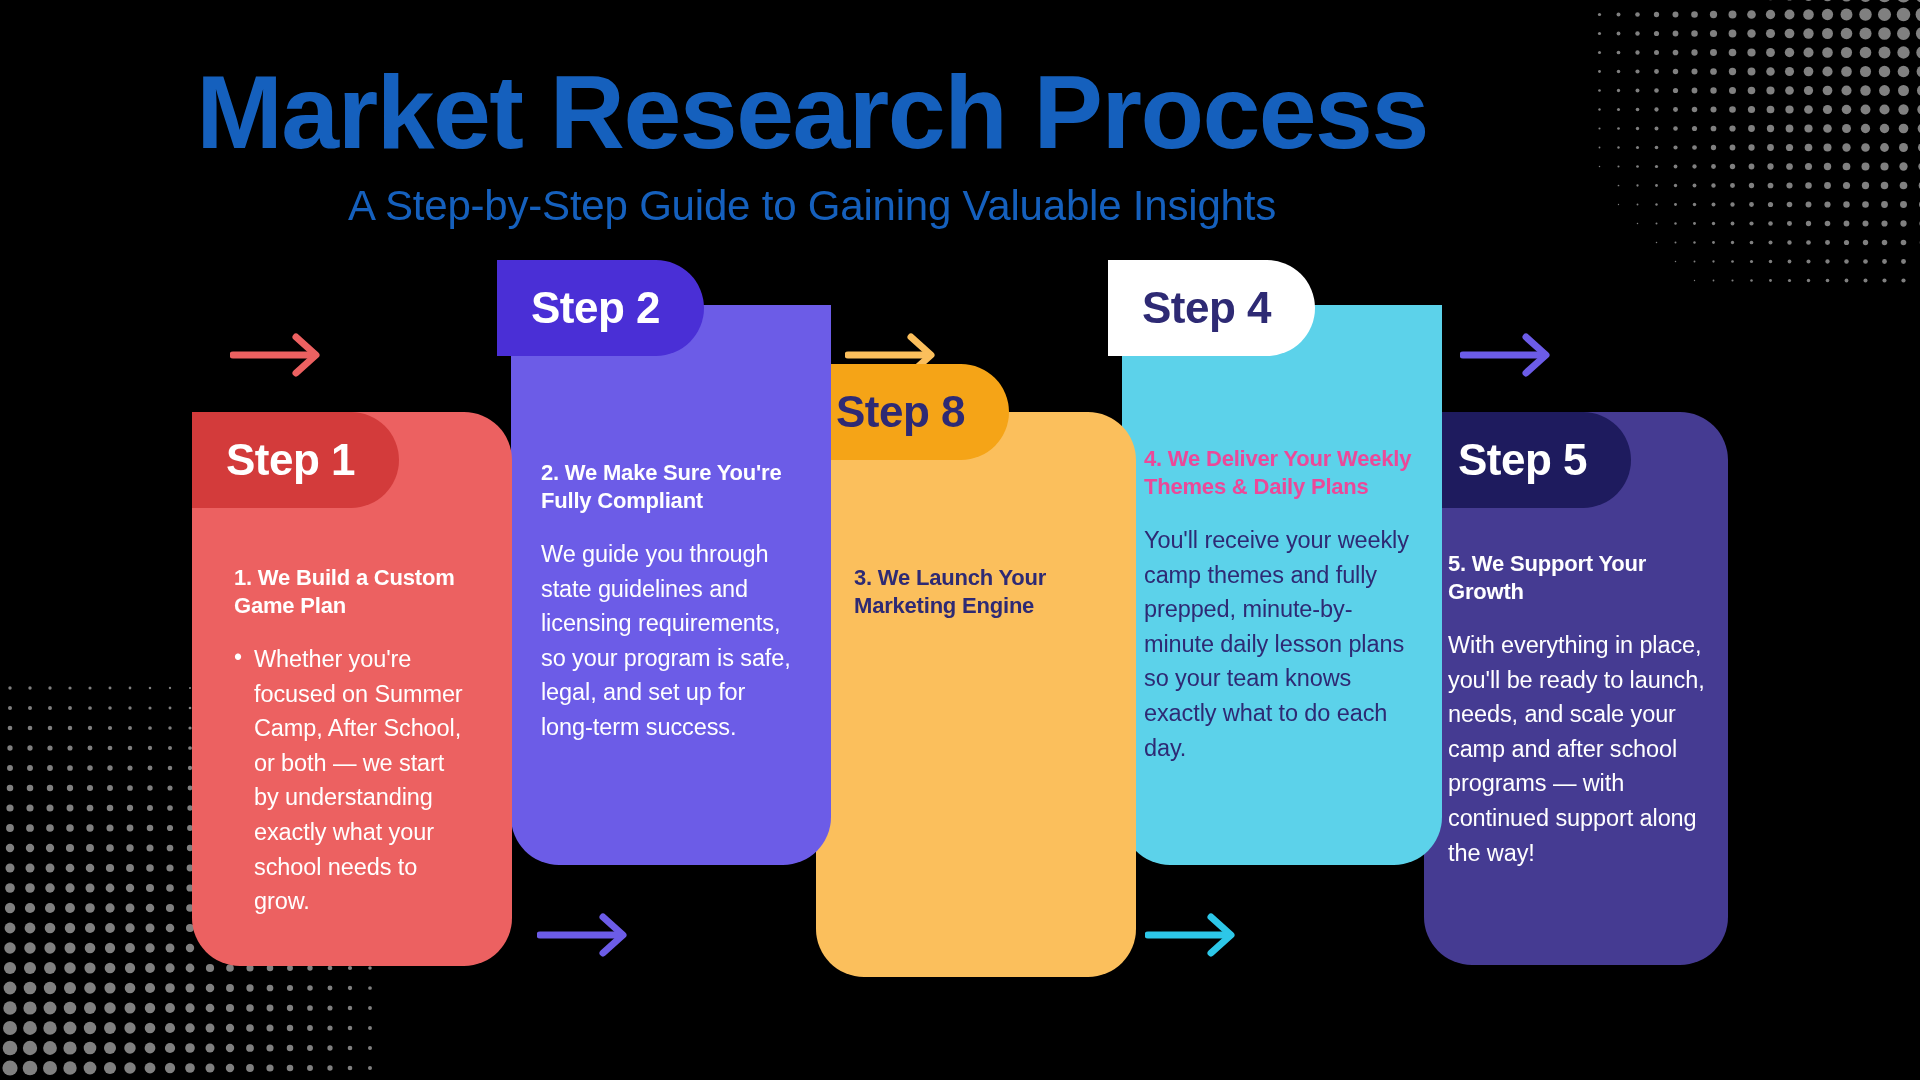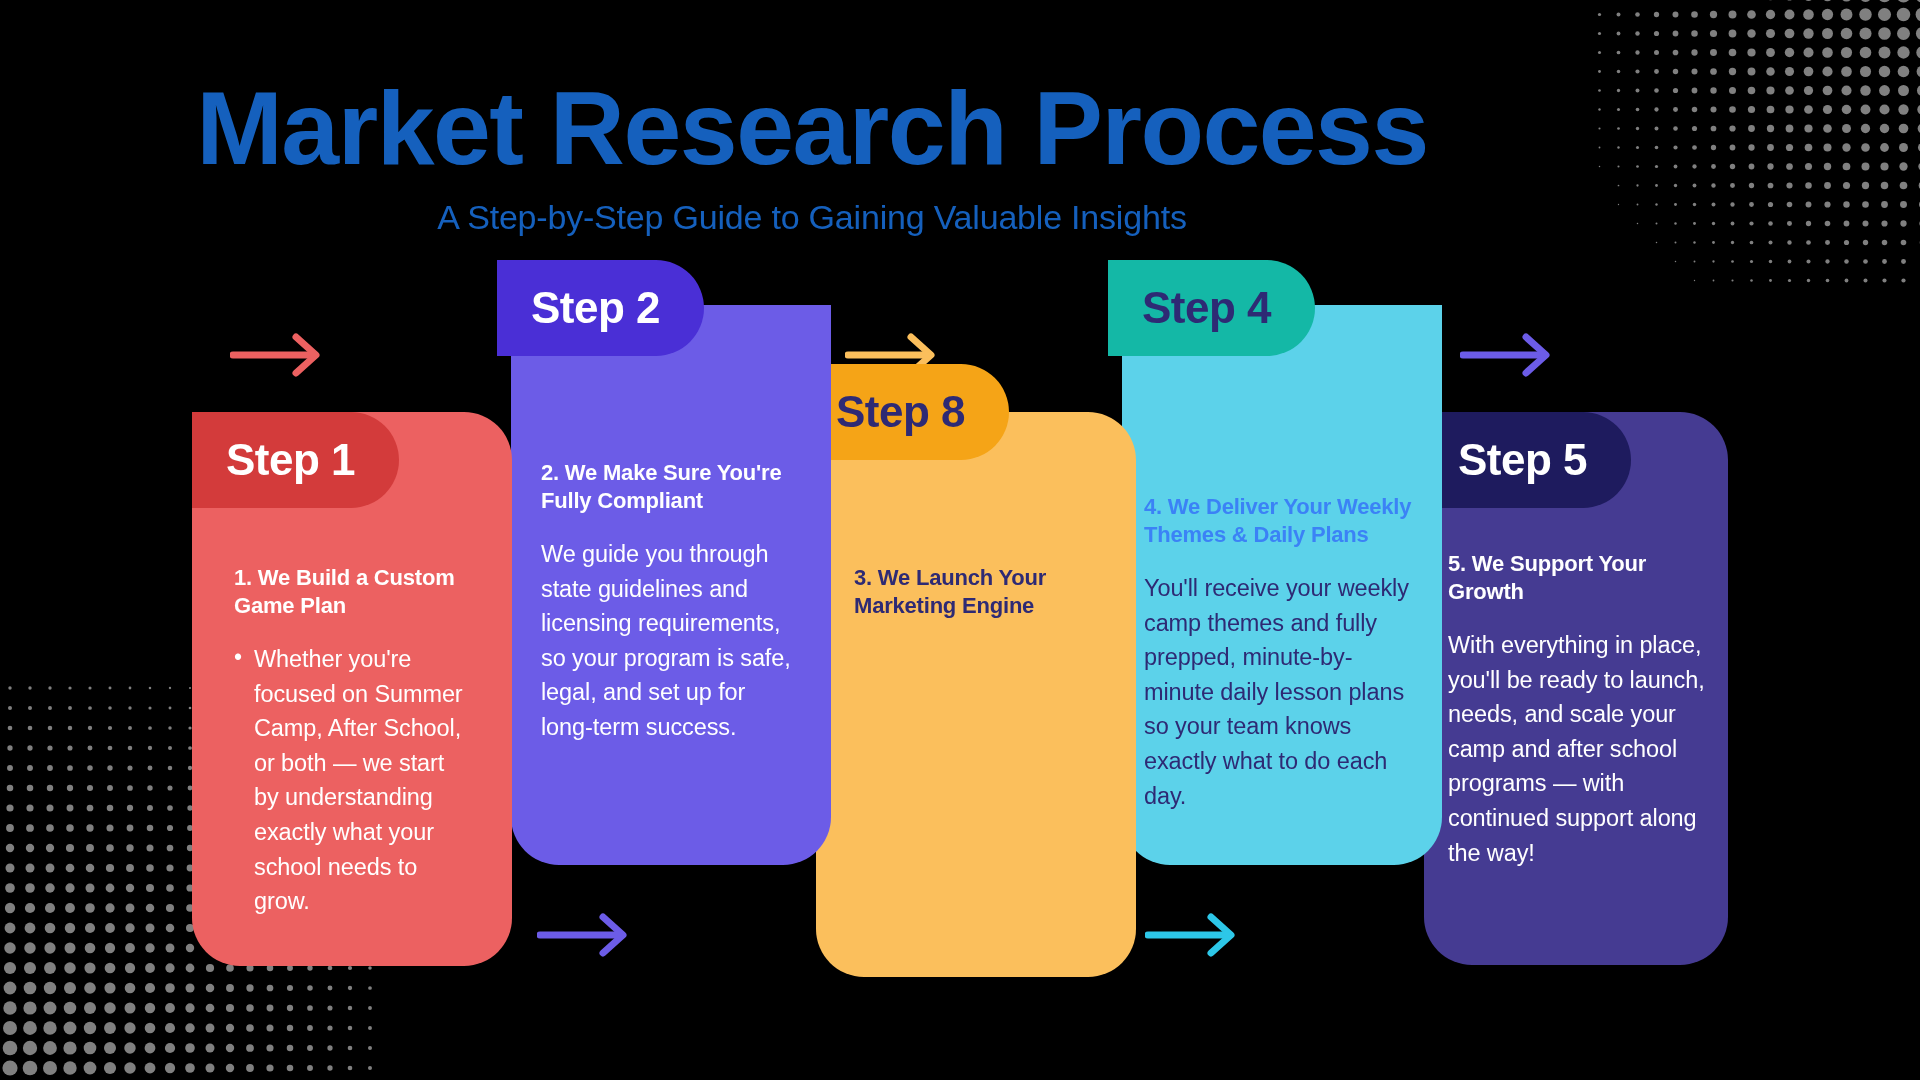--- a/index.html
+++ b/index.html
@@ -21,34 +21,33 @@
   .halftone svg { display: block; }
 
   #halftone-tr { top: -14px; right: -10px; }
   #halftone-bl { left: -40px; bottom: -18px; }
 
   
   #header {
     position: absolute;
     top: 60px; left: 0; width: 1624px;
     text-align: center;
-    margin-top: 16px;
   }
   #page-title {
     color: #1560BD;
     font-size: 104px;
     line-height: 1.0;
     font-weight: 700;
     letter-spacing: -1.5px;
     white-space: nowrap;
   }
   #page-subtitle {
     margin-top: 18px;
     color: #1560BD;
-    font-size: 34px;
+    font-size: 42px;
     font-weight: 400;
     letter-spacing: -0.2px;
   }
 
   
   .step-card {
     position: absolute;
     overflow: visible;
   }
   .card-body {
@@ -894,25 +893,25 @@
     <div class="step-label" style="left:-14px; top:-48px; background:#F5A417;">
       <span style="color:#2E2A74;">Step 8</span>
     </div>
     <div class="card-content" style="left:38px; top:152px; width:248px;">
       <div class="card-heading" style="color:#2E2A74;">3. We Launch Your Marketing Engine</div>
     </div>
   </div>
 
   <div class="step-card" id="card-3" style="left:1122px; top:305px; width:320px; height:560px; z-index:7;">
     <div class="card-body round-tl" style="height:560px; background:#5CD2EA;"></div>
-    <div class="step-label" style="left:-14px; top:-45px; background:#14b8a6;">
+    <div class="step-label" style="left:-14px; top:-45px; background:#ffffff;">
       <span style="color:#2E2A74;">Step 4</span>
     </div>
     <div class="card-content" style="left:22px; top:140px; width:268px;">
-      <div class="card-heading" style="color:#3b82f6;margin-top:48px;">4. We Deliver Your Weekly Themes &amp; Daily Plans</div>
+      <div class="card-heading" style="color:#ec4899;">4. We Deliver Your Weekly Themes &amp; Daily Plans</div>
       <div class="card-text" style="color:#2E2A74;"> You'll receive your weekly camp themes and fully prepped, minute-by-minute daily lesson plans so your team knows exactly what to do each day.</div>
     </div>
   </div>
 
   <div class="step-card" id="card-4" style="left:1424px; top:412px; width:304px; height:553px; z-index:6;">
     <div class="card-body round-tr" style="height:553px; background:#453B92;"></div>
     <div class="step-label" style="left:0px; top:0px; background:#1E1B5E;">
       <span style="color:#FFFFFF;">Step 5</span>
     </div>
     <div class="card-content" style="left:24px; top:138px; width:268px;">

